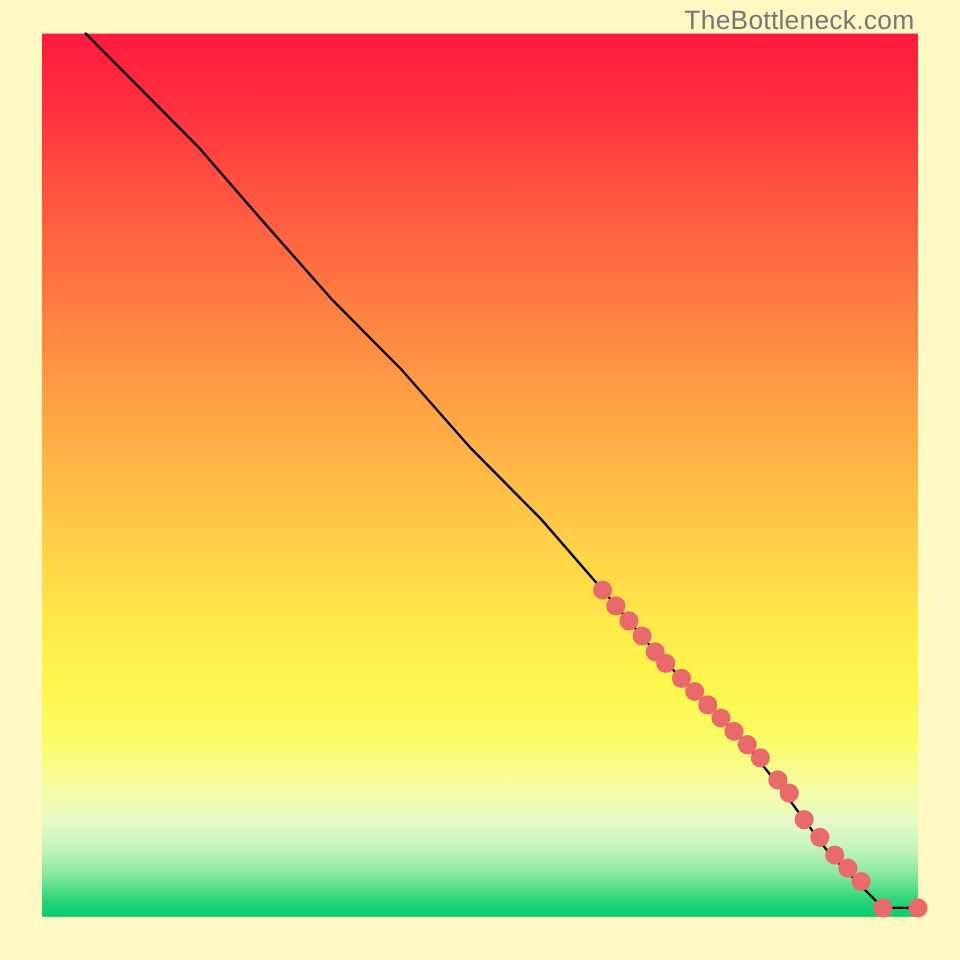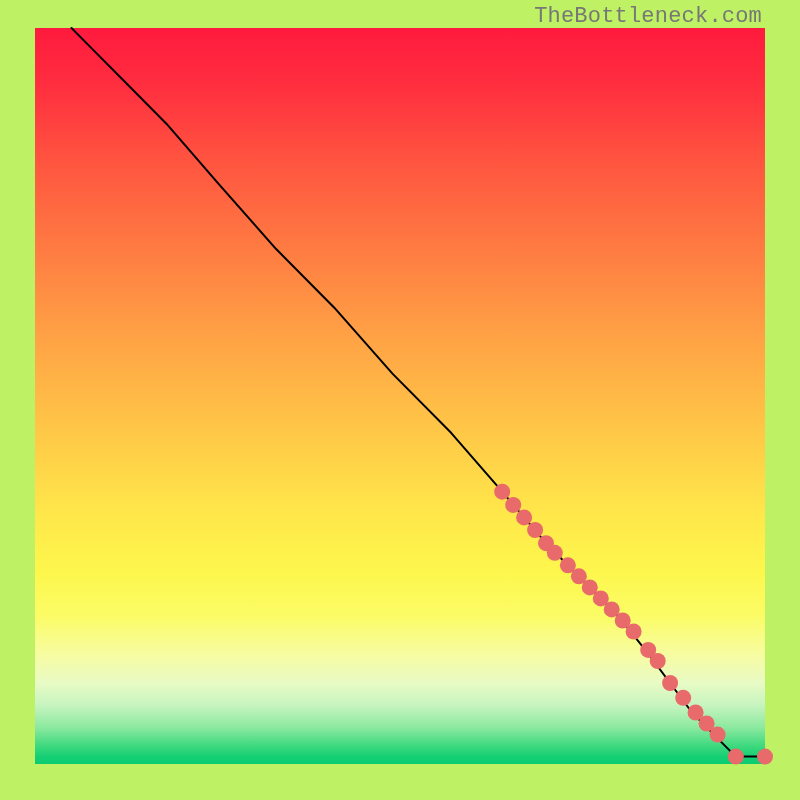--- a/index.html
+++ b/index.html
@@ -8,22 +8,21 @@
     width: 800px;
     height: 800px;
     background: #000;
     overflow: hidden;
     font-family: Arial, Helvetica, sans-serif;
   }
   .stage {
     position: relative;
     width: 800px;
     height: 800px;
-    background: #bef264;
-    font-family: Liberation Mono, monospace;
+    background: #fef9c3;
   }
   .plot {
     position: absolute;
     left: 35px;
     top: 28px;
     width: 730px;
     height: 736px;
     
     background: linear-gradient(to bottom,
       #ff1a3e 0%,

